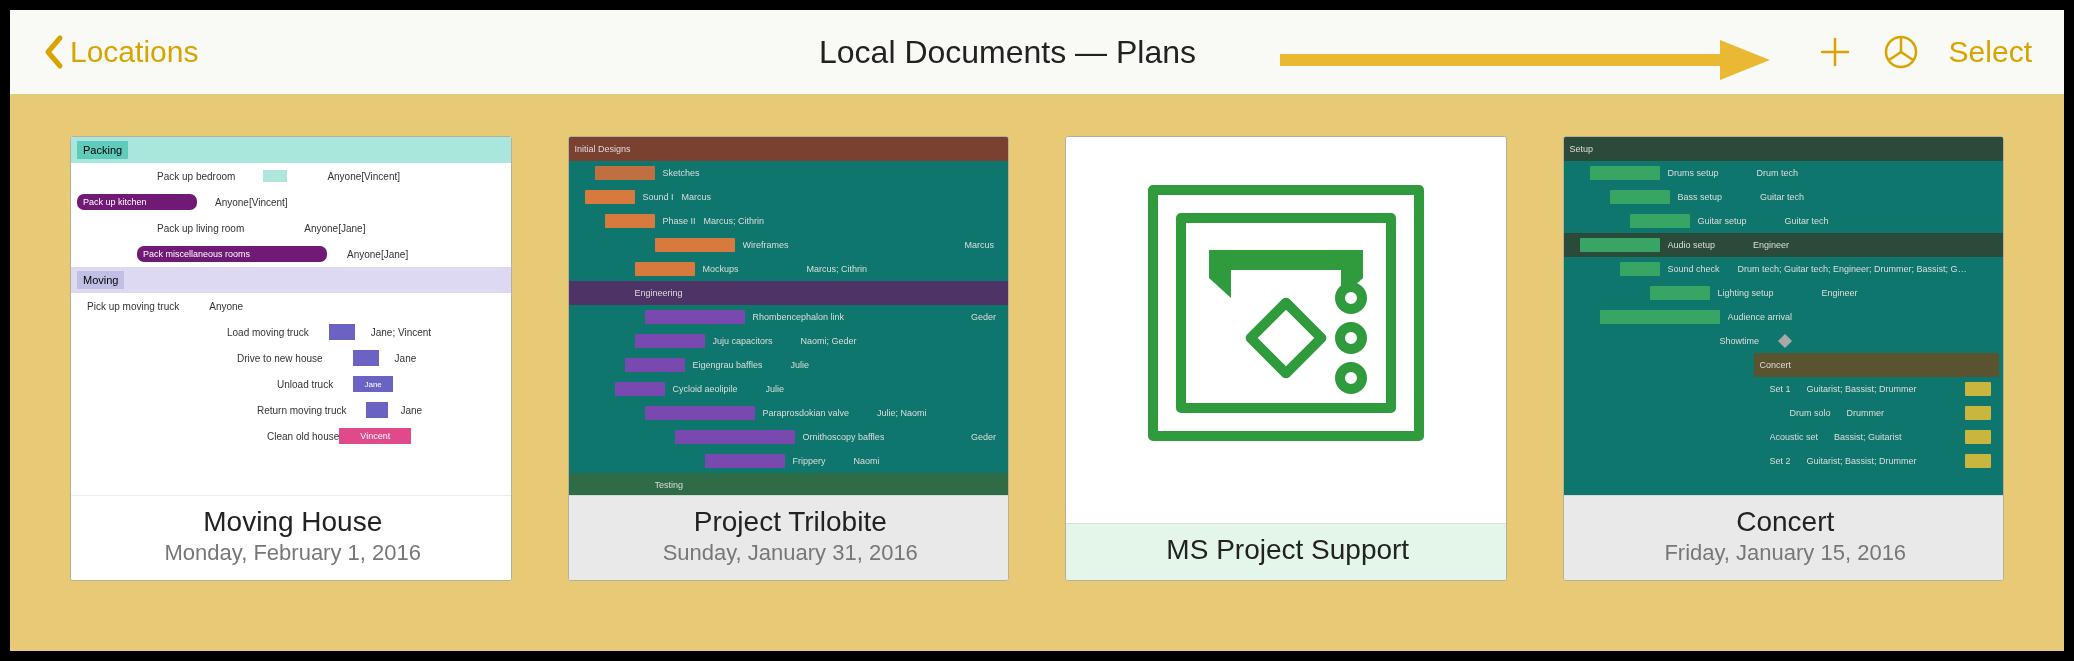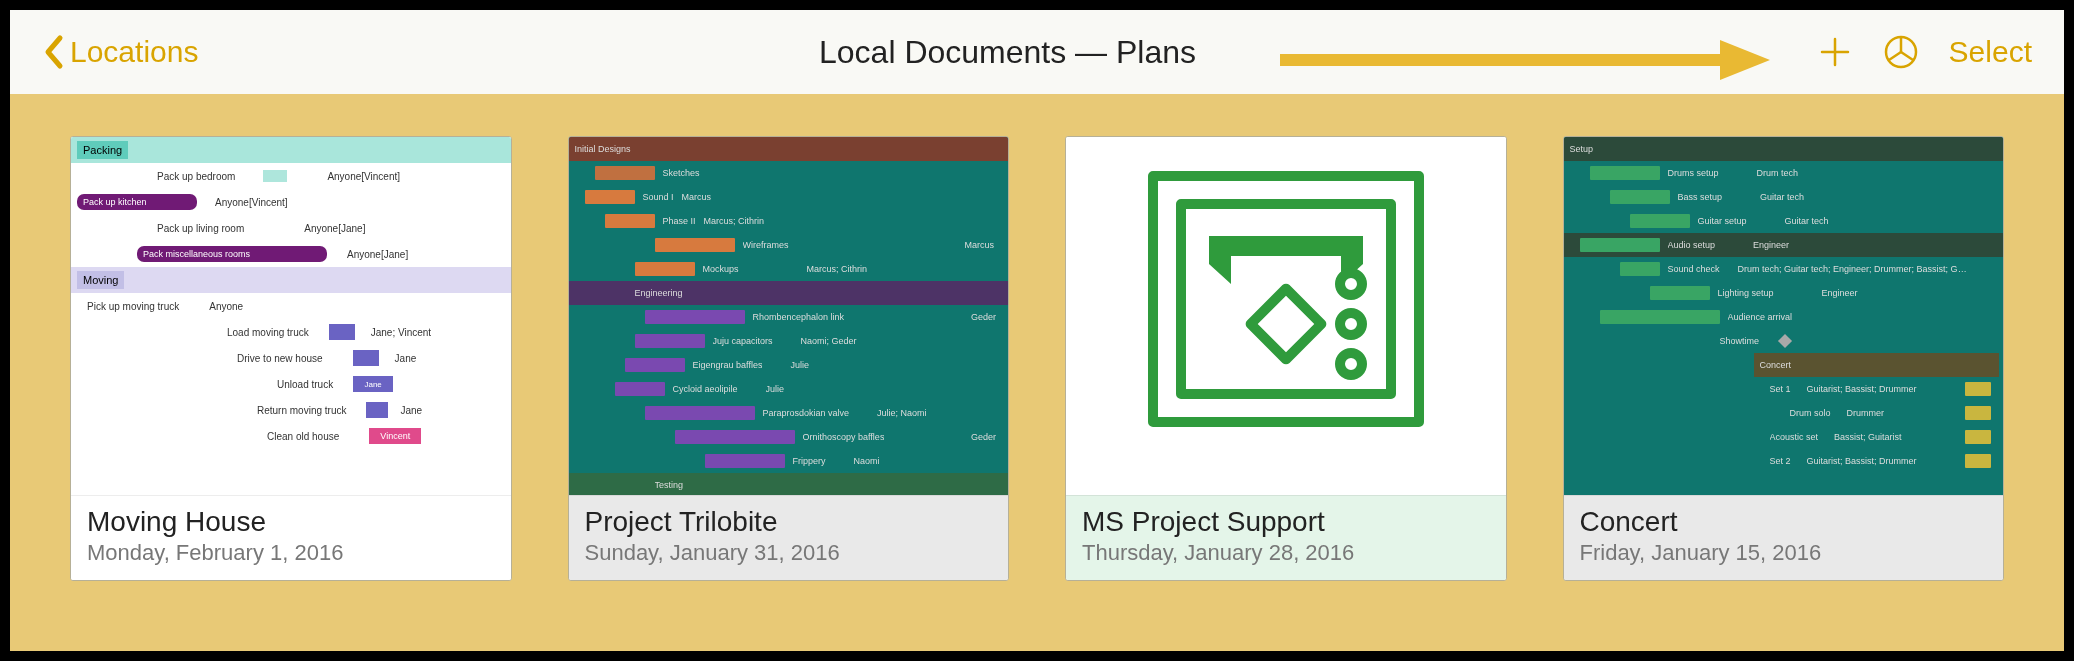--- a/index.html
+++ b/index.html
@@ -65,20 +65,21 @@
 
   .gallery {
     position: absolute;
     top: 126px;
     left: 0;
     right: 0;
     bottom: 0;
     display: flex;
     gap: 56px;
     padding: 0 60px;
+    text-align: center;
   }
   .doc-card {
     width: 445px;
     height: 445px;
     background: #fff;
     border: 1px solid #b6b097;
     border-radius: 3px;
     display: flex;
     flex-direction: column;
     cursor: pointer;
@@ -201,21 +202,21 @@
             <span class="lbl" style="margin-left:200px">Unload truck</span>
             <span class="bar-indigo" style="width:40px;margin-left:20px;color:#fff;font-size:8px;display:flex;align-items:center;justify-content:center">Jane</span>
           </div>
         <div class="row">
             <span class="lbl" style="margin-left:180px">Return moving truck</span>
             <span class="bar-indigo" style="width:22px;margin-left:20px"></span>
             <span class="lbl" style="margin-left:12px">Jane</span>
           </div>
         <div class="row">
             <span class="lbl" style="margin-left:190px">Clean old house</span>
-            <span class="bar-pink" style="width:52px;margin-left:30px">Vincent</span>
+            <span class="bar-pink" style="width:72px;">Vincent</span>
           </div>
       </div>
       <div class="card-footer">
         <div class="card-title">Moving House</div>
         <div class="card-date">Monday, February 1, 2016</div>
       </div>
     </div>
 
     <div class="doc-card">
       <div class="thumb t-dark">
@@ -304,21 +305,20 @@
             <path d="M68 72 H222 V100 L200 120 V92 H90 V120 L68 100 Z" fill="#2f9b3c" stroke="none"></path>
             <rect x="120" y="135" width="50" height="50" transform="rotate(45 145 160)" fill="none"></rect>
             <circle cx="210" cy="120" r="11" fill="none"></circle>
             <circle cx="210" cy="160" r="11" fill="none"></circle>
             <circle cx="210" cy="200" r="11" fill="none"></circle>
           </g>
         </svg>
       </div>
       <div class="card-footer green-tint">
         <div class="card-title">MS Project Support</div>
-        <div class="card-date">Thursday, January 28, 2016</div>
       </div>
     </div>
 
     <div class="doc-card">
       <div class="thumb t-dark">
         <div class="row" style="background:#2c4a3a">
             <span class="txt">Setup</span>
           </div>
         <div class="row">
             <span class="bar" style="background:#39a564;width:70px;margin-left:20px"></span>

